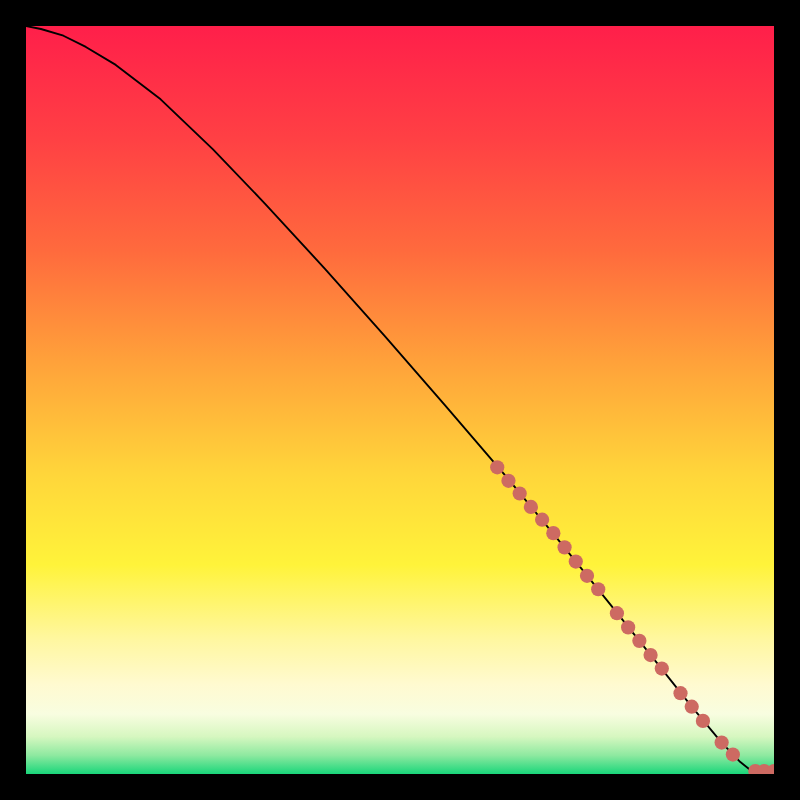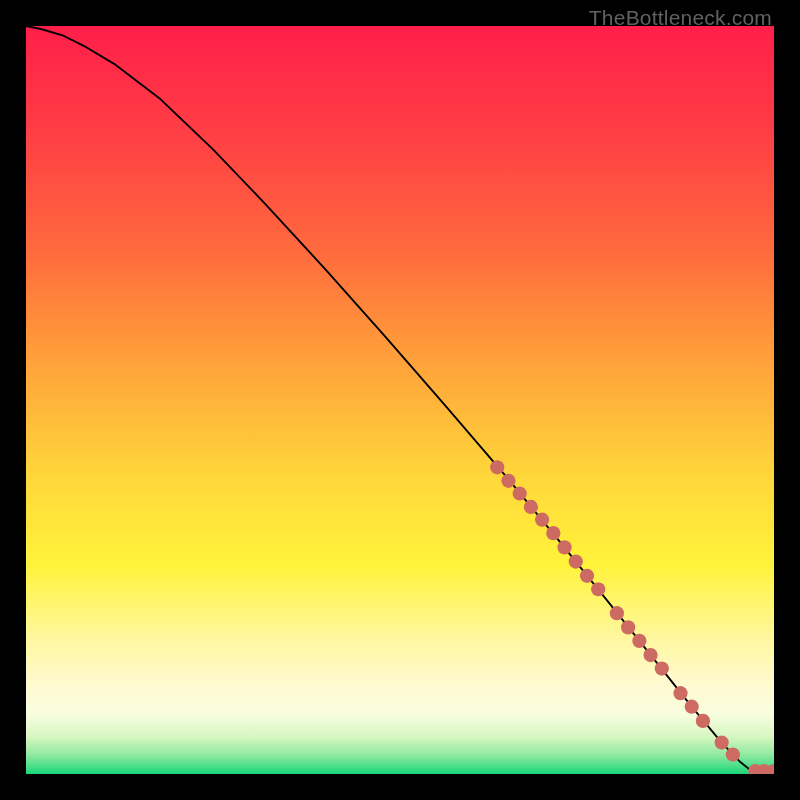--- a/index.html
+++ b/index.html
@@ -42,21 +42,20 @@
     font-size: 21px;
     font-weight: 500;
     letter-spacing: 0.2px;
   }
 </style>
 </head>
 <body>
 
 <div class="stage">
 
-  <div class="watermark">TheBottleneck.com</div>
 
   <div class="plot-area">
     <svg class="gradient-bg" width="748" height="748" viewBox="0 0 100 100" preserveAspectRatio="none">
       <defs>
         <linearGradient id="bg-grad" x1="0" y1="0" x2="0" y2="1">
             <stop offset="0.00%" stop-color="#ff1f4a"></stop>
             <stop offset="15.00%" stop-color="#ff4044"></stop>
             <stop offset="30.00%" stop-color="#ff6a3d"></stop>
             <stop offset="45.00%" stop-color="#ffa23a"></stop>
             <stop offset="60.00%" stop-color="#ffd63a"></stop>

